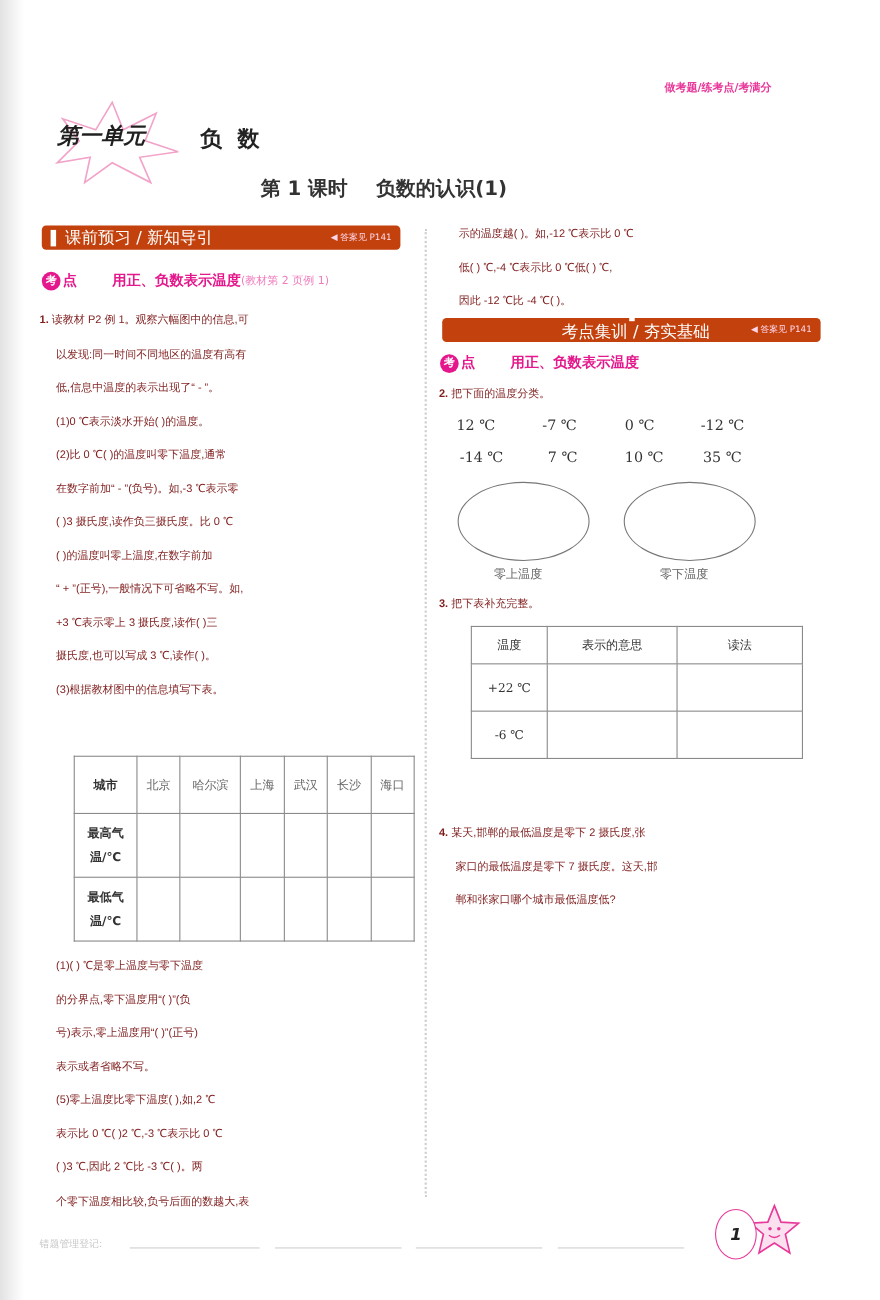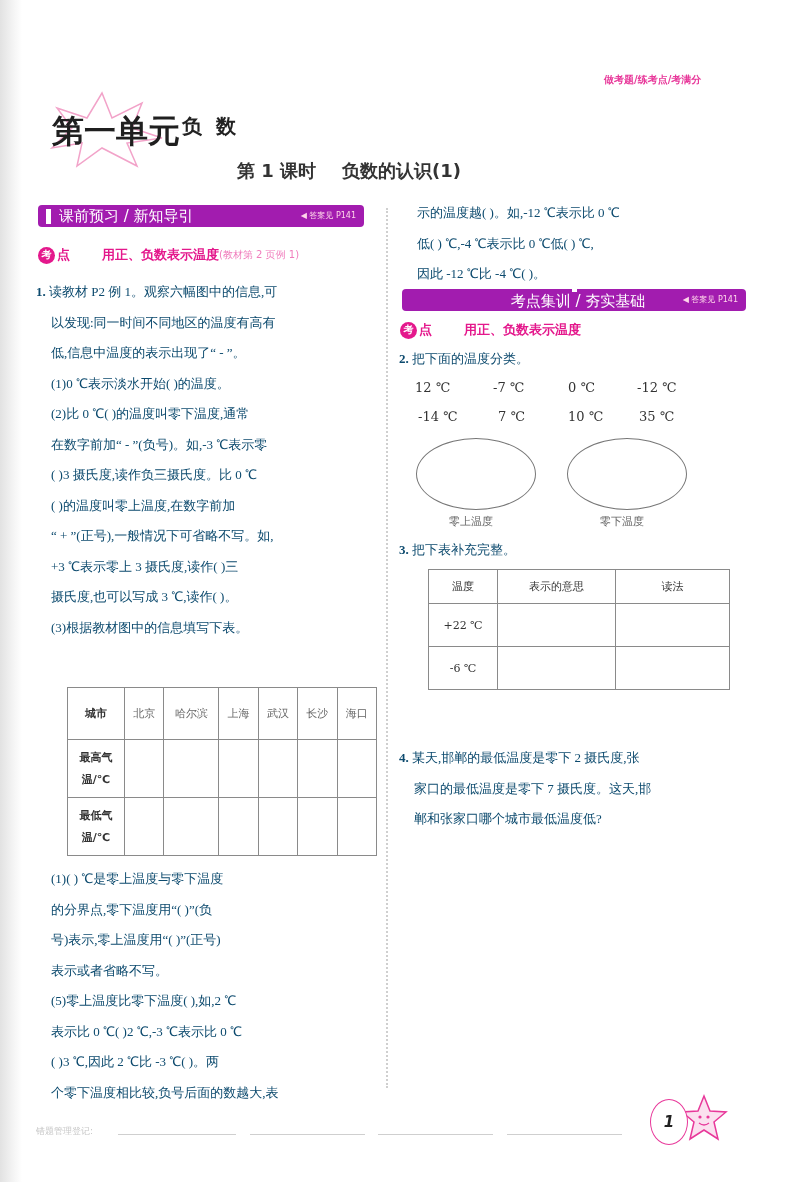--- a/index.html
+++ b/index.html
@@ -15,57 +15,57 @@
   }
   .tagline {
     position: absolute; left: 604px; top: 73px; font-size: 10px; font-weight: bold;
     color: #e8389a; font-family: "DejaVu Sans", sans-serif; letter-spacing: 0;
   }
   .unit-title {
     position: absolute; left: 52px; top: 110px; height: 40px;
   }
   .unit-title svg.splash { position: absolute; left: -10px; top: -22px; }
   .unit-title .t1 {
-    position: absolute; left: 0; top: 0; font-size: 32px; font-weight: bold;
-    font-family: "DejaVu Serif", serif; color: #1f1f1f; white-space: nowrap; 
+    position: absolute; left: 0; top: 0; font-size: 20px; font-weight: bold;
+    font-family: "DejaVu Serif", serif; color: #1f1f1f; white-space: nowrap; font-style: italic;
   }
   .unit-title .t2 {
     position: absolute; left: 130px; top: 3px; font-size: 20px; font-weight: bold;
     font-family: "DejaVu Sans", sans-serif; color: #222; white-space: nowrap; letter-spacing: 14px;
   }
   .lesson-title {
     position: absolute; left: 237px; top: 159px; font-size: 18px; font-weight: bold;
     font-family: "DejaVu Sans", sans-serif; color: #333; white-space: nowrap;
   }
   .lesson-title span + span { margin-left: 26px; }
 
   .section-bar {
-    position: absolute; height: 22px; background: #a21caf; border-radius: 4px;
+    position: absolute; height: 22px; background: #c2410c; border-radius: 4px;
     color: #fff; font-family: "DejaVu Sans", sans-serif; font-size: 15px;
     display: flex; align-items: center; box-sizing: border-box; padding-left: 8px;
   }
   .section-bar .mark { width: 5px; height: 15px; background: #fff; margin-right: 8px; }
   .section-bar .ref {
     position: absolute; right: 8px; top: 5px; font-size: 8px; color: #ffd6ea;
   }
   .kaodian {
     position: absolute; display: flex; align-items: center;
     font-family: "DejaVu Sans", sans-serif; font-size: 13px; color: #e4188c; font-weight: bold;
     white-space: nowrap;
   }
   .kaodian .badge {
     width: 17px; height: 17px; border-radius: 50%; background: #e4188c; color: #fff;
     font-size: 10px; display: inline-flex; align-items: center; justify-content: center; margin-right: 2px;
   }
   .kaodian .topic { margin-left: 32px; font-family: Liberation Serif, serif; }
   .kaodian .src { font-size: 10px; color: #f07cbc; font-weight: normal; }
 
   .para {
-    position: absolute; font-size: 13px; line-height: 30.5px; color: #0c4a6e;
-    font-family: Liberation Serif, serif;
+    position: absolute; font-size: 10px; line-height: 30.5px; color: #7f1d1d;
+    font-family: Liberation Sans, sans-serif;
   }
   .para p { margin: 0; white-space: nowrap; }
   .qnum { font-weight: bold; }
 
   .divider {
     position: absolute; left: 386px; top: 208px; width: 0; height: 880px;
     border-left: 2px dotted #cfcfcf;
   }
 
   table.grid { border-collapse: collapse; position: absolute; font-family: "DejaVu Sans", sans-serif; margin-left: 12px; }

